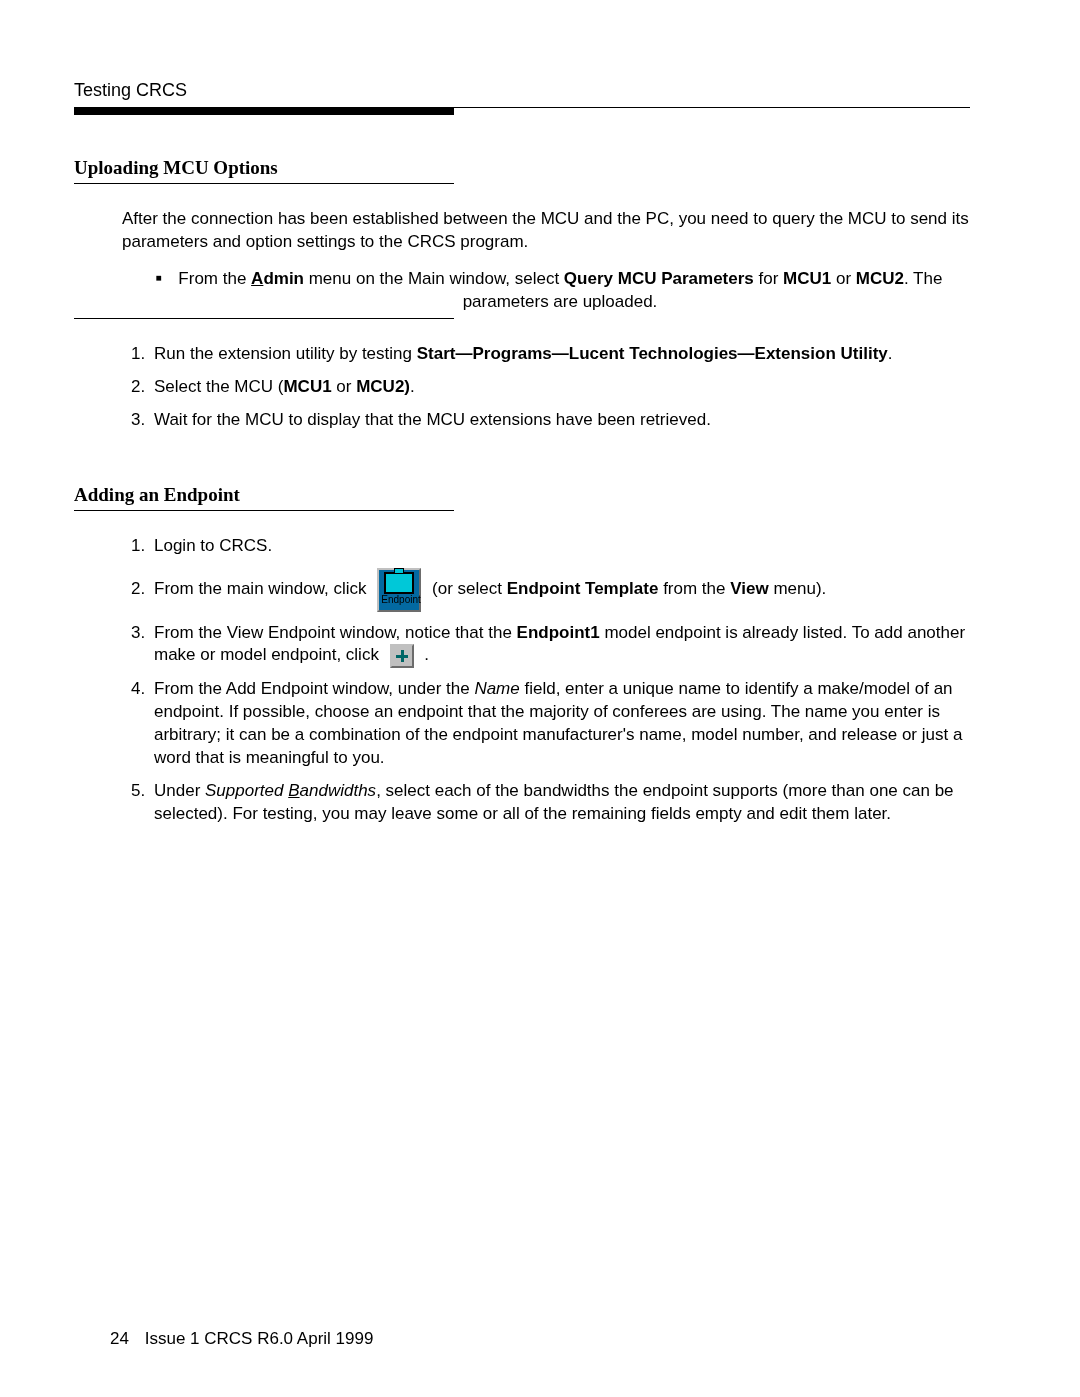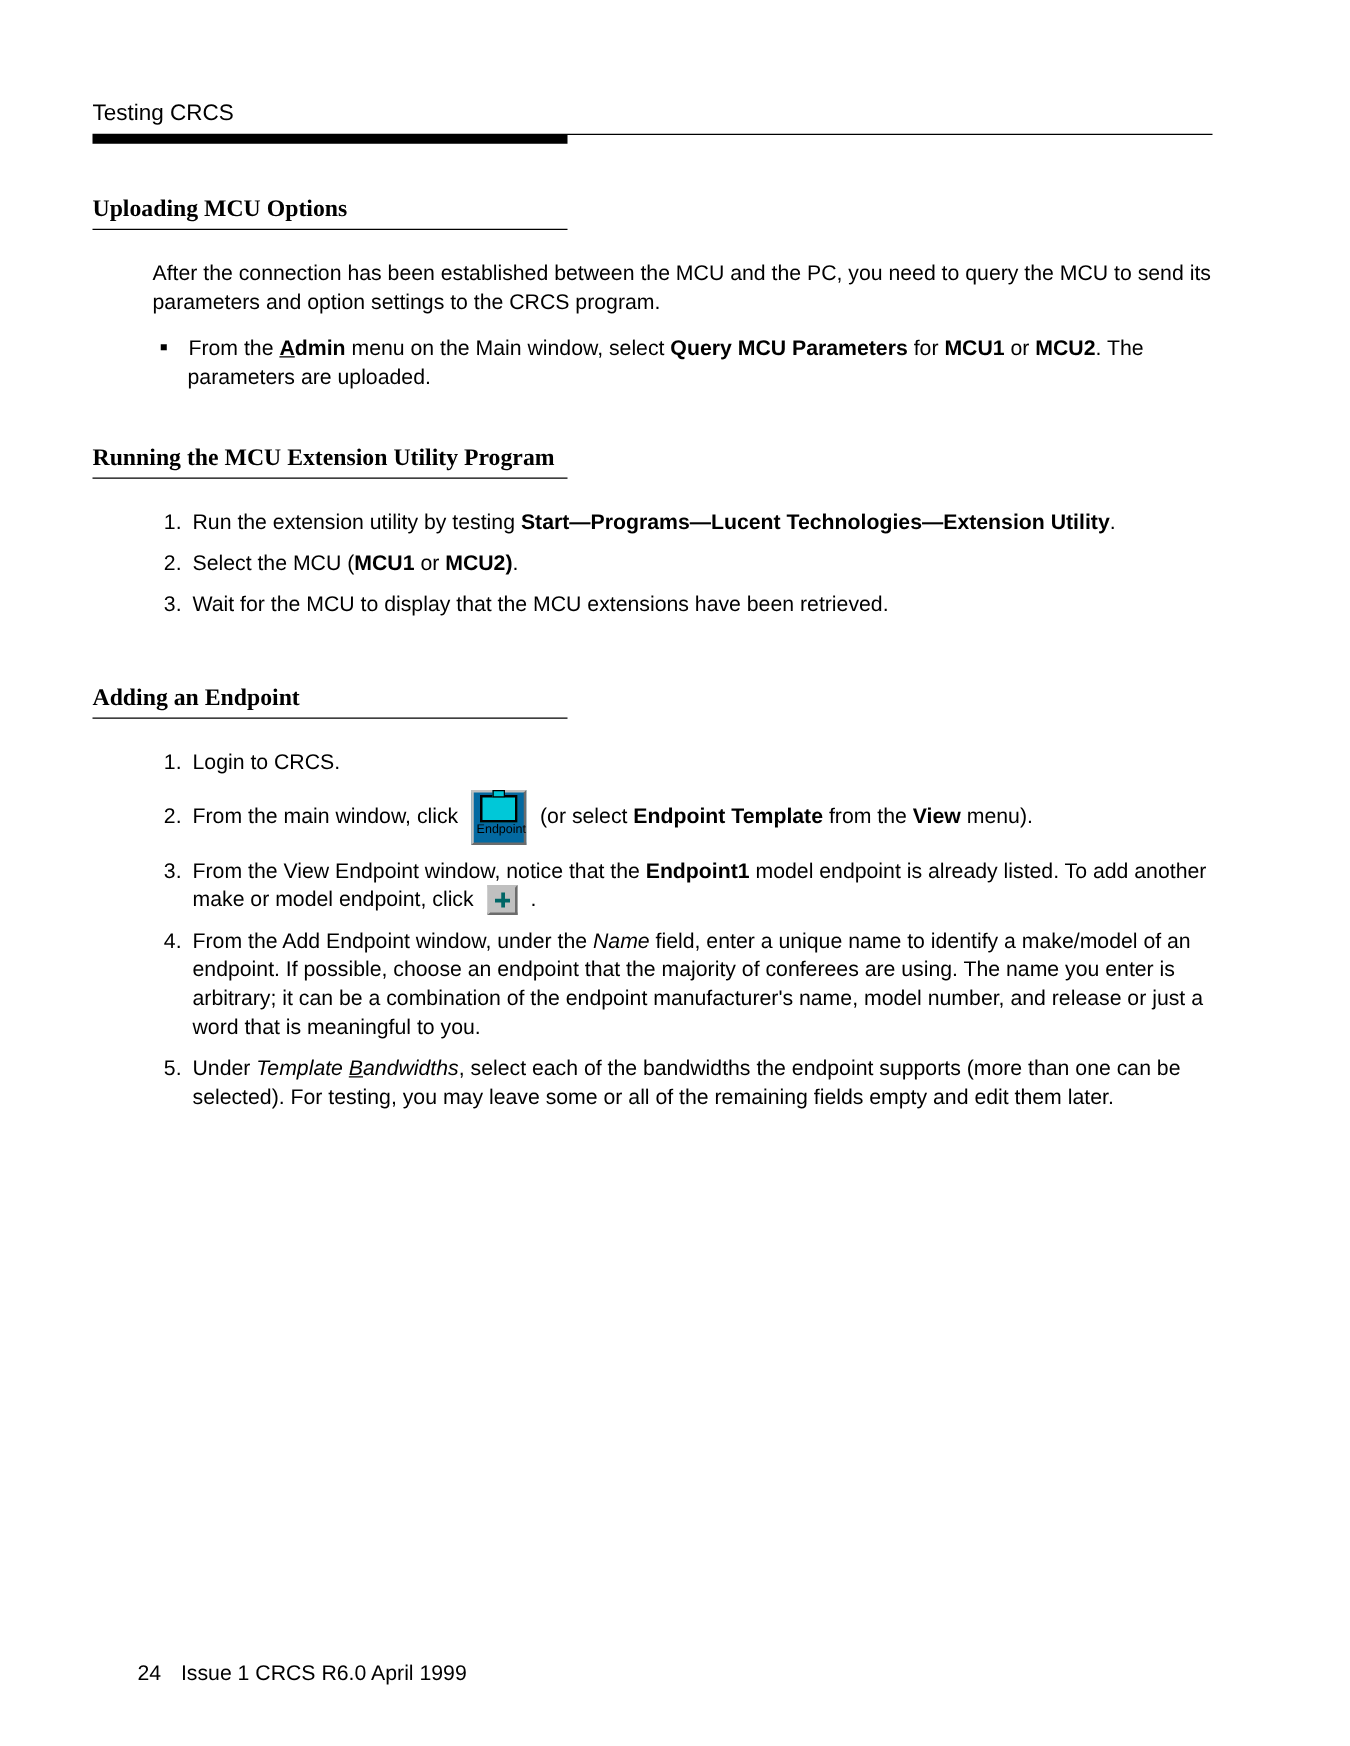--- a/index.html
+++ b/index.html
@@ -50,20 +50,21 @@
     font-size: 17px;
     line-height: 1.35;
   }
   .body-para {
     margin: 0 0 14px 0;
   }
   ul.square {
     list-style: none;
     padding-left: 28px;
     margin: 0;
+    text-align: center;
   }
   ul.square li::before {
     content: "■";
     font-size: 10px;
     position: relative;
     top: -3px;
     margin-left: -22px;
     margin-right: 12px;
   }
   ol.numlist {
@@ -160,21 +161,20 @@
   <div class="body-block">
     <p class="body-para">After the connection has been established between the MCU and the PC, you need to query the MCU to send its parameters and option settings to the CRCS program.</p>
     <ul class="square">
       <li>
         <span>From the </span><span class="b"><span class="u">A</span><span>dmin</span></span><span> menu on the Main window, select </span><span class="b">Query MCU Parameters</span><span> for </span><span class="b">MCU1</span><span> or </span><span class="b">MCU2</span><span>. The parameters are uploaded.</span>
       </li>
     </ul>
   </div>
 
   
-  <div class="section-heading">Running the MCU Extension Utility Program</div>
   <hr class="heading-underline">
 
   <div class="body-block">
     <ol class="numlist">
       <li>
         <span>Run the extension utility by testing </span><span class="b">Start</span><span class="b">—</span><span class="b">Programs</span><span class="b">—</span><span class="b">Lucent Technologies</span><span class="b">—</span><span class="b">Extension Utility</span><span>.</span>
       </li>
       <li>
         <span>Select the MCU (</span><span class="b">MCU1</span><span> or </span><span class="b">MCU2)</span><span>.</span>
       </li>
@@ -198,21 +198,21 @@
         <span> (or select </span><span class="b">Endpoint Template</span><span> from the </span><span class="b">View</span><span> menu).</span>
       </li>
       <li>
         <span>From the View Endpoint window, notice that the </span><span class="b">Endpoint1</span><span> model endpoint is already listed. To add another make or model endpoint, click </span>
         <span class="inline-icon plus-btn"></span><span> .</span>
       </li>
       <li>
         <span>From the Add Endpoint window, under the </span><span class="i">Name</span><span> field, enter a unique name to identify a make/model of an endpoint. If possible, choose an endpoint that the majority of conferees are using. The name you enter is arbitrary; it can be a combination of the endpoint manufacturer's name, model number, and release or just a word that is meaningful to you.</span>
       </li>
       <li>
-        <span>Under </span><span class="i"><span>Template </span><span class="u">B</span><span>andwidths</span></span><span>, select each of the bandwidths the endpoint supports (more than one can be selected). For testing, you may leave some or all of the remaining fields empty and edit them later.</span>
+        <span>Under </span><span class="i"><span>Supported </span><span class="u">B</span><span>andwidths</span></span><span>, select each of the bandwidths the endpoint supports (more than one can be selected). For testing, you may leave some or all of the remaining fields empty and edit them later.</span>
       </li>
     </ol>
   </div>
 
   
   <div class="footer">
     <span class="pgnum">24</span>
     <span>Issue 1 CRCS R6.0  April 1999</span>
   </div>
 

